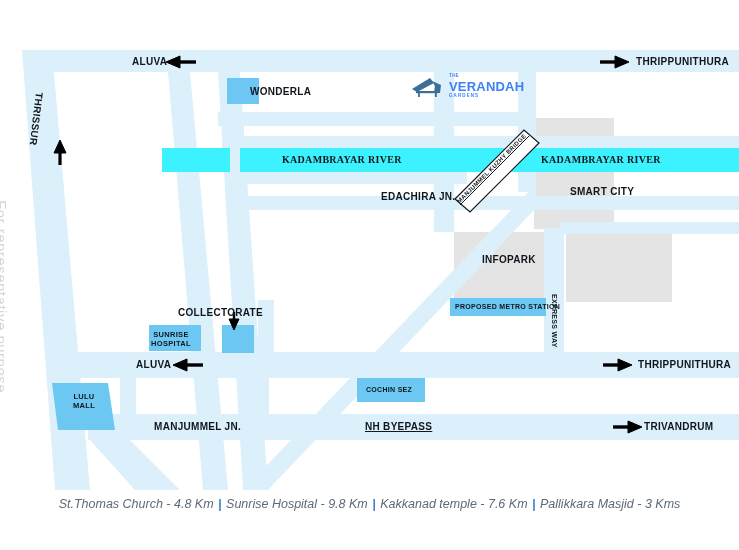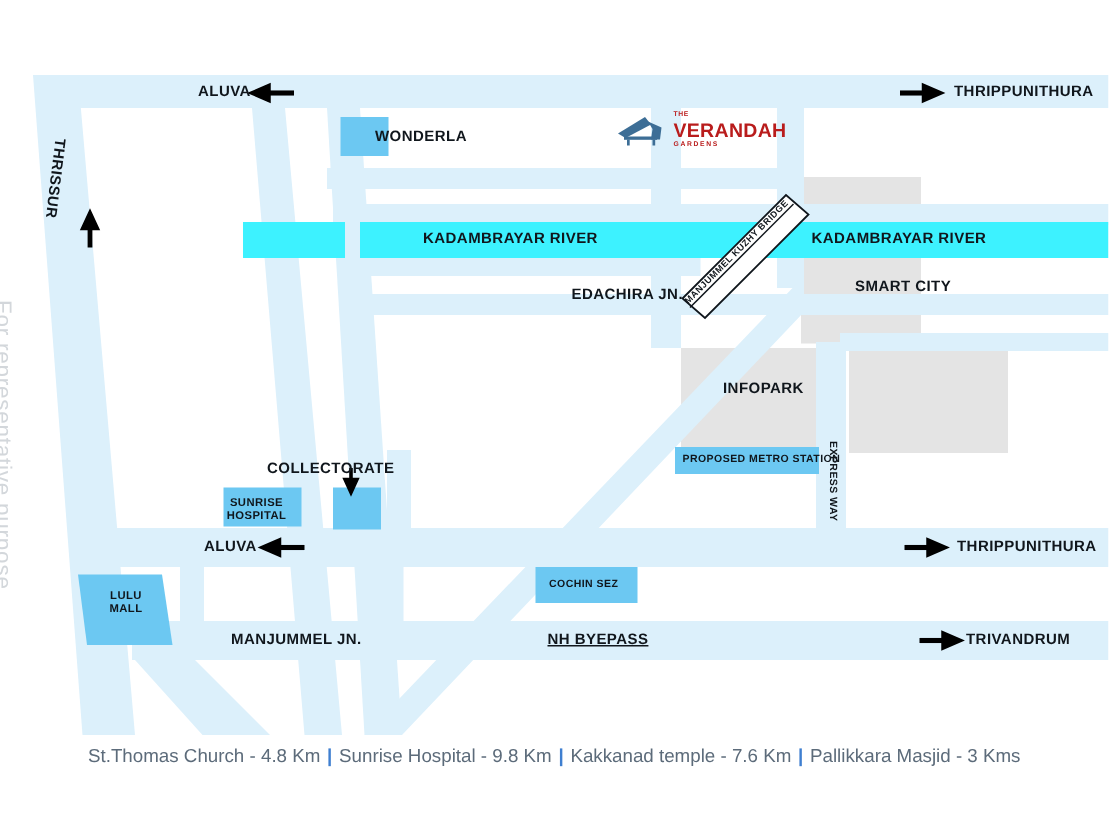--- a/index.html
+++ b/index.html
@@ -35,21 +35,21 @@
   
   .lbl {
     position: absolute;
     font-family: "Liberation Sans", sans-serif;
     font-weight: bold;
     color: #10161c;
     white-space: nowrap;
     letter-spacing: 0.3px;
   }
   .lbl-road   { font-size: 10px; }
-  .lbl-river  { font-size: 10px; }
+  .lbl-river  { font-size: 10px; font-family: Liberation Serif, serif; }
   .lbl-place  { font-size: 10px; }
   .lbl-small  { font-size: 7.5px; line-height: 9px; text-align: center; }
   .lbl-tiny   { font-size: 7px; }
 
   
   #watermark {
     position: absolute;
     left: 10px;
     top: 200px;
     font-family: "Liberation Sans", sans-serif;
@@ -67,37 +67,38 @@
     left: 410px;
     top: 74px;
     display: flex;
     align-items: center;
     gap: 5px;
   }
   #verandah-logo .vtext {
     display: flex;
     flex-direction: column;
     line-height: 1;
-    color: #b91c1c;
+    color: #3b82f6;
     font-family: "Liberation Sans", sans-serif;
   }
   #verandah-logo .v-the { font-size: 4.5px; font-weight: bold; letter-spacing: 0.4px; }
   #verandah-logo .v-main { font-size: 13px; font-weight: bold; letter-spacing: 0.2px; margin: 1px 0; }
   #verandah-logo .v-sub { font-size: 4.5px; font-weight: bold; letter-spacing: 1.1px; }
 
   
   #footer {
     position: absolute;
     left: 0;
     top: 492px;
     width: 739px;
     text-align: center;
     font-family: "Liberation Sans", sans-serif;
     font-size: 12.5px;
     color: #5c6b7a;
+    font-style: italic;
   }
   #footer .fline { margin: 3px 0; line-height: 19px; }
   #footer .sep {
     color: #3f7fd0;
     font-weight: bold;
     padding: 0 1px;
   }
   #footer .sep.thin { font-weight: normal; color: #7e8b99; }
 </style>
 </head>

